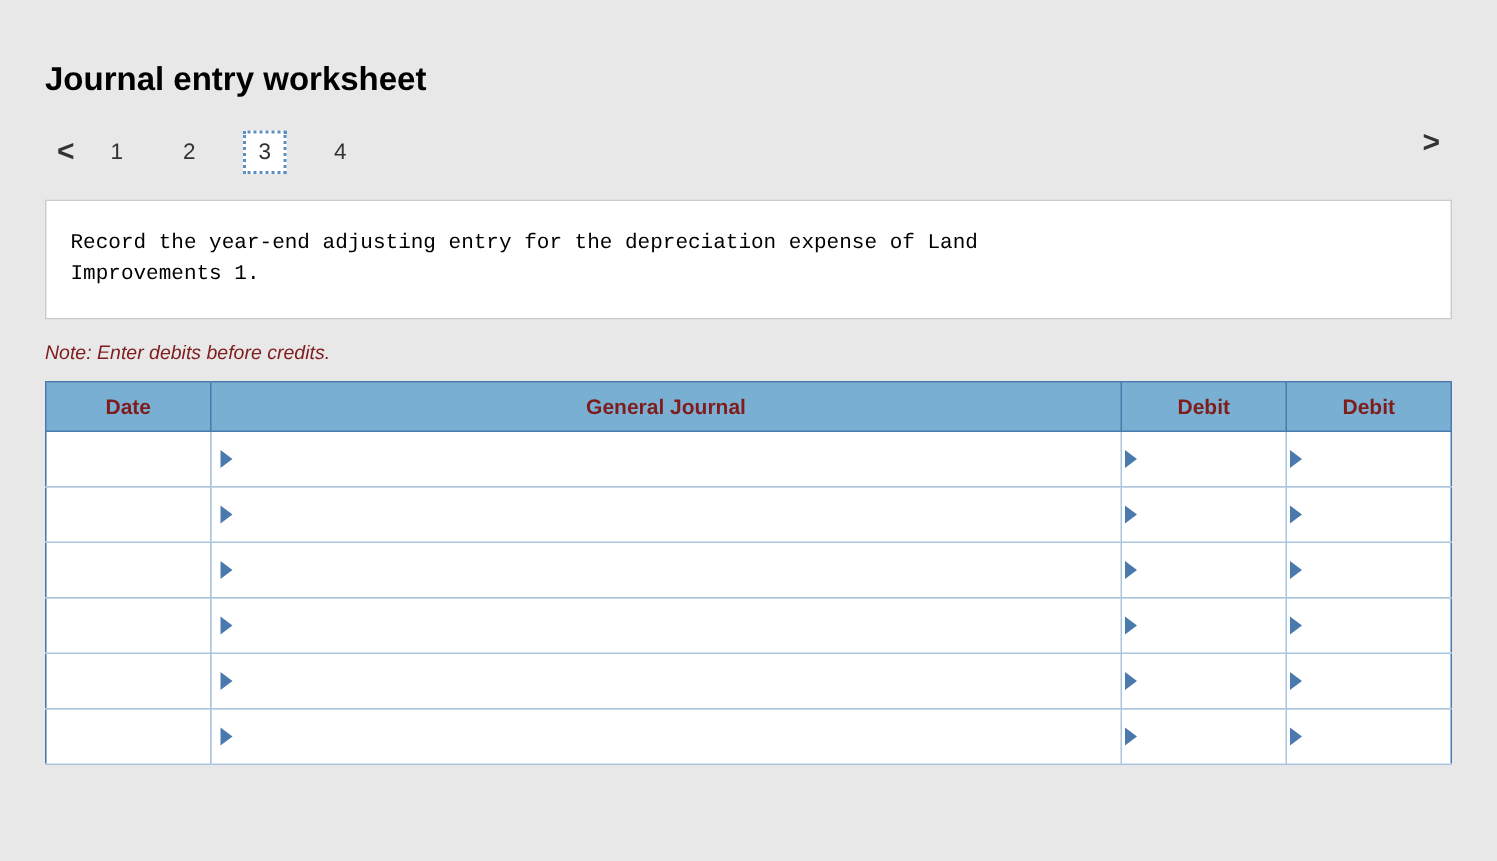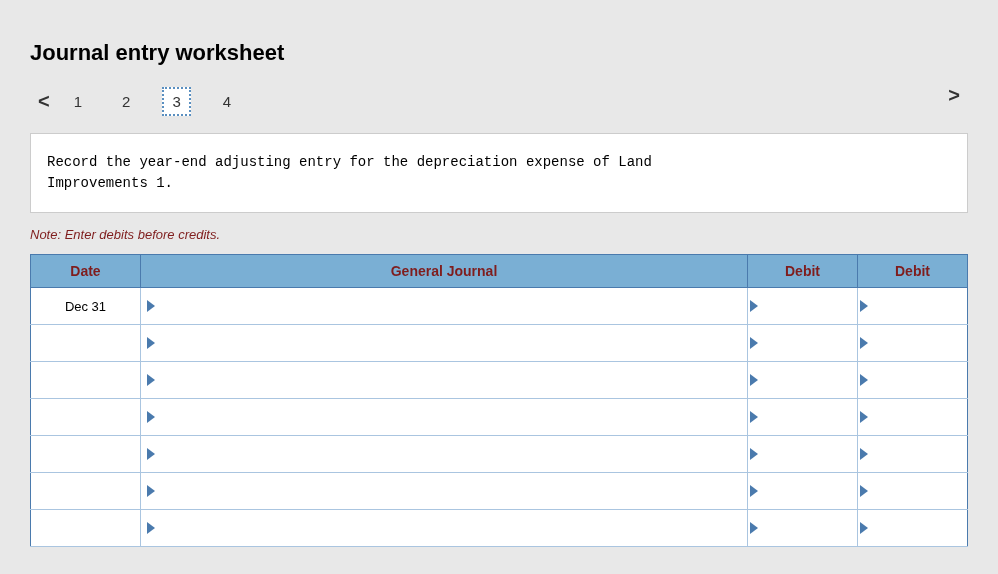--- a/index.html
+++ b/index.html
@@ -225,38 +225,20 @@
     <thead>
       <tr>
         <th class="col-date">Date</th>
         <th class="col-journal">General Journal</th>
         <th class="col-debit">Debit</th>
         <th class="col-credit">Debit</th>
       </tr>
     </thead>
     <tbody>
       <tr>
-        <td class="td-date">Dec 31</td>
-        <td class="td-journal">
-          <div class="td-with-arrow">
-            <span class="cell-arrow"></span>
-          </div>
-        </td>
-        <td class="td-debit">
-          <div class="td-with-arrow">
-            <span class="cell-arrow"></span>
-          </div>
-        </td>
-        <td class="td-credit">
-          <div class="td-with-arrow">
-            <span class="cell-arrow"></span>
-          </div>
-        </td>
-      </tr>
-      <tr>
         <td class="td-date"></td>
         <td class="td-journal">
           <div class="td-with-arrow">
             <span class="cell-arrow"></span>
           </div>
         </td>
         <td class="td-debit">
           <div class="td-with-arrow">
             <span class="cell-arrow"></span>
           </div>

